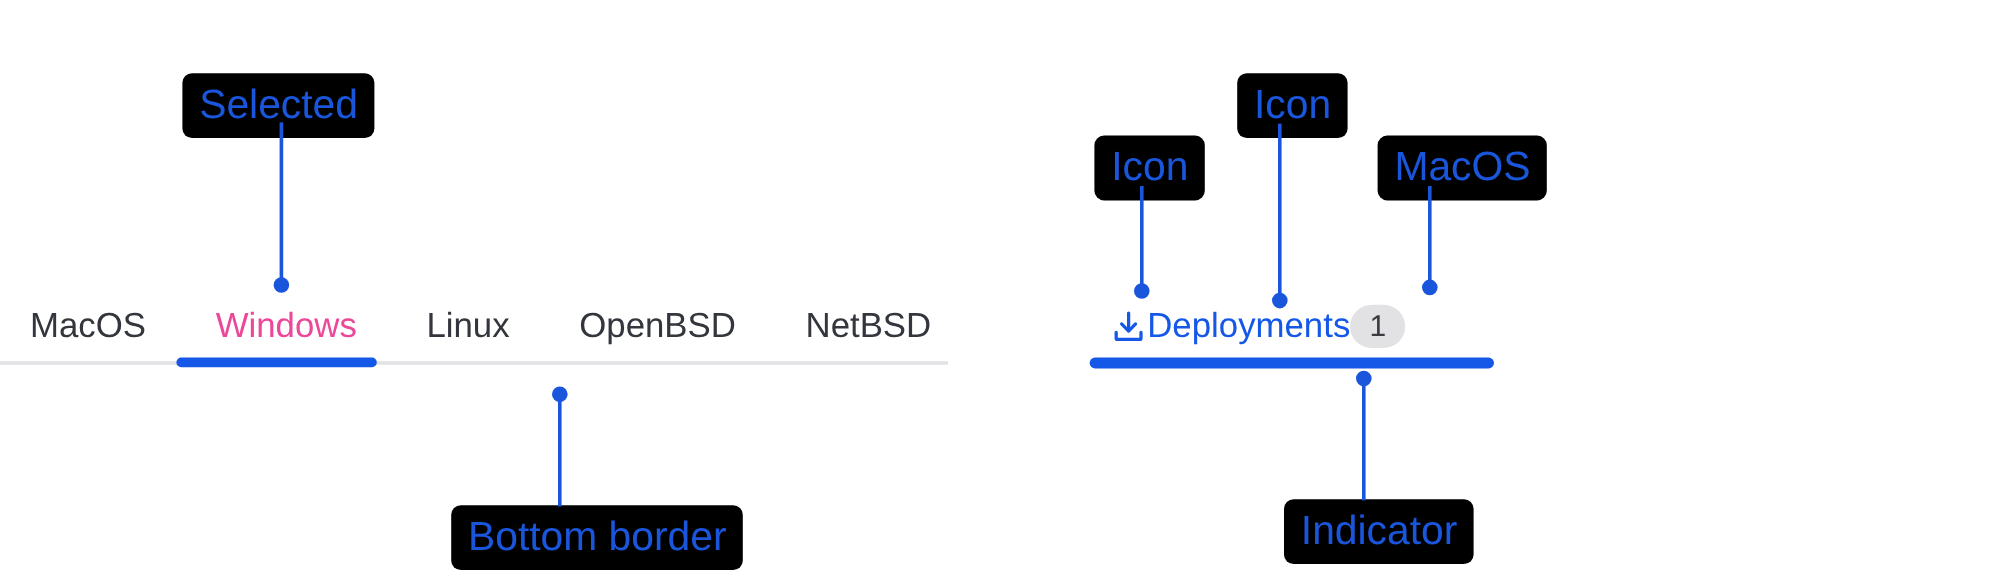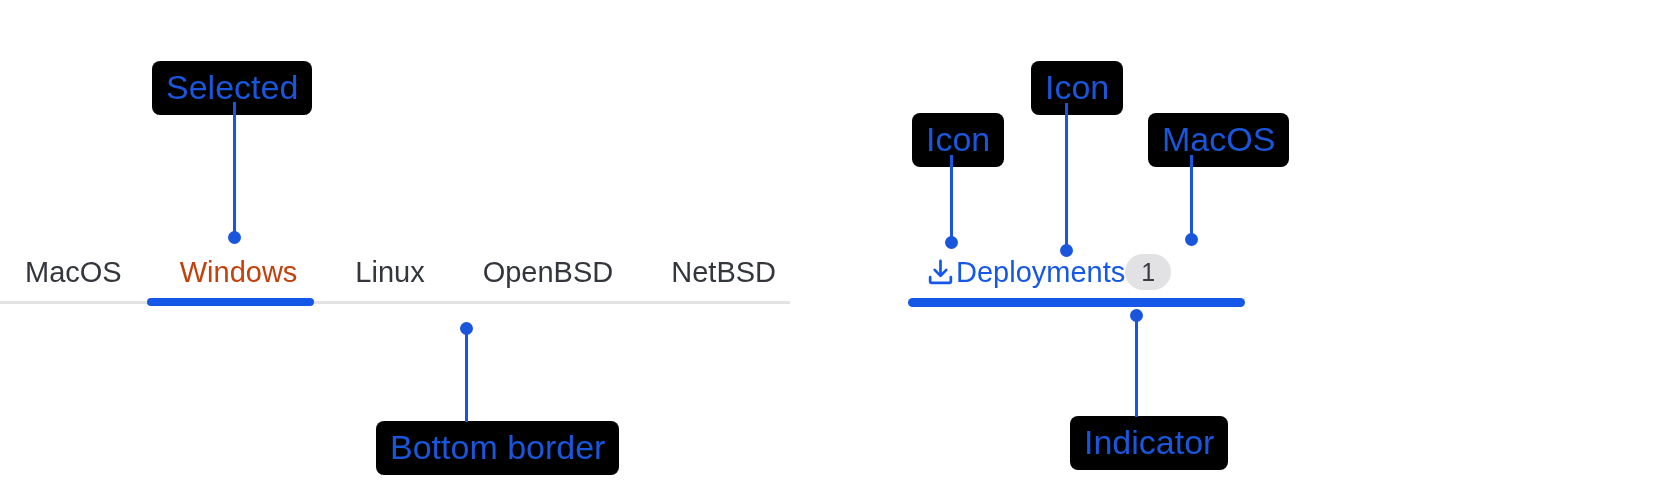--- a/index.html
+++ b/index.html
@@ -69,21 +69,21 @@
   }
   .os-tab {
     font-size: 29px;
     color: #33363d;
     padding: 0 29px;
     line-height: 58px;
     white-space: nowrap;
     font-family: "Liberation Sans", sans-serif;
   }
   .os-tab:first-child { padding-left: 0; }
-  .os-tab.active { color: #c2410c; }
+  .os-tab.active { color: #ec4899; }
 
   .tabbar-border {
     position: absolute;
     left: 0;
     top: 58px;
     width: 790px;
     height: 3px;
     background: #e3e3e5;
   }
   .tab-indicator-left {

